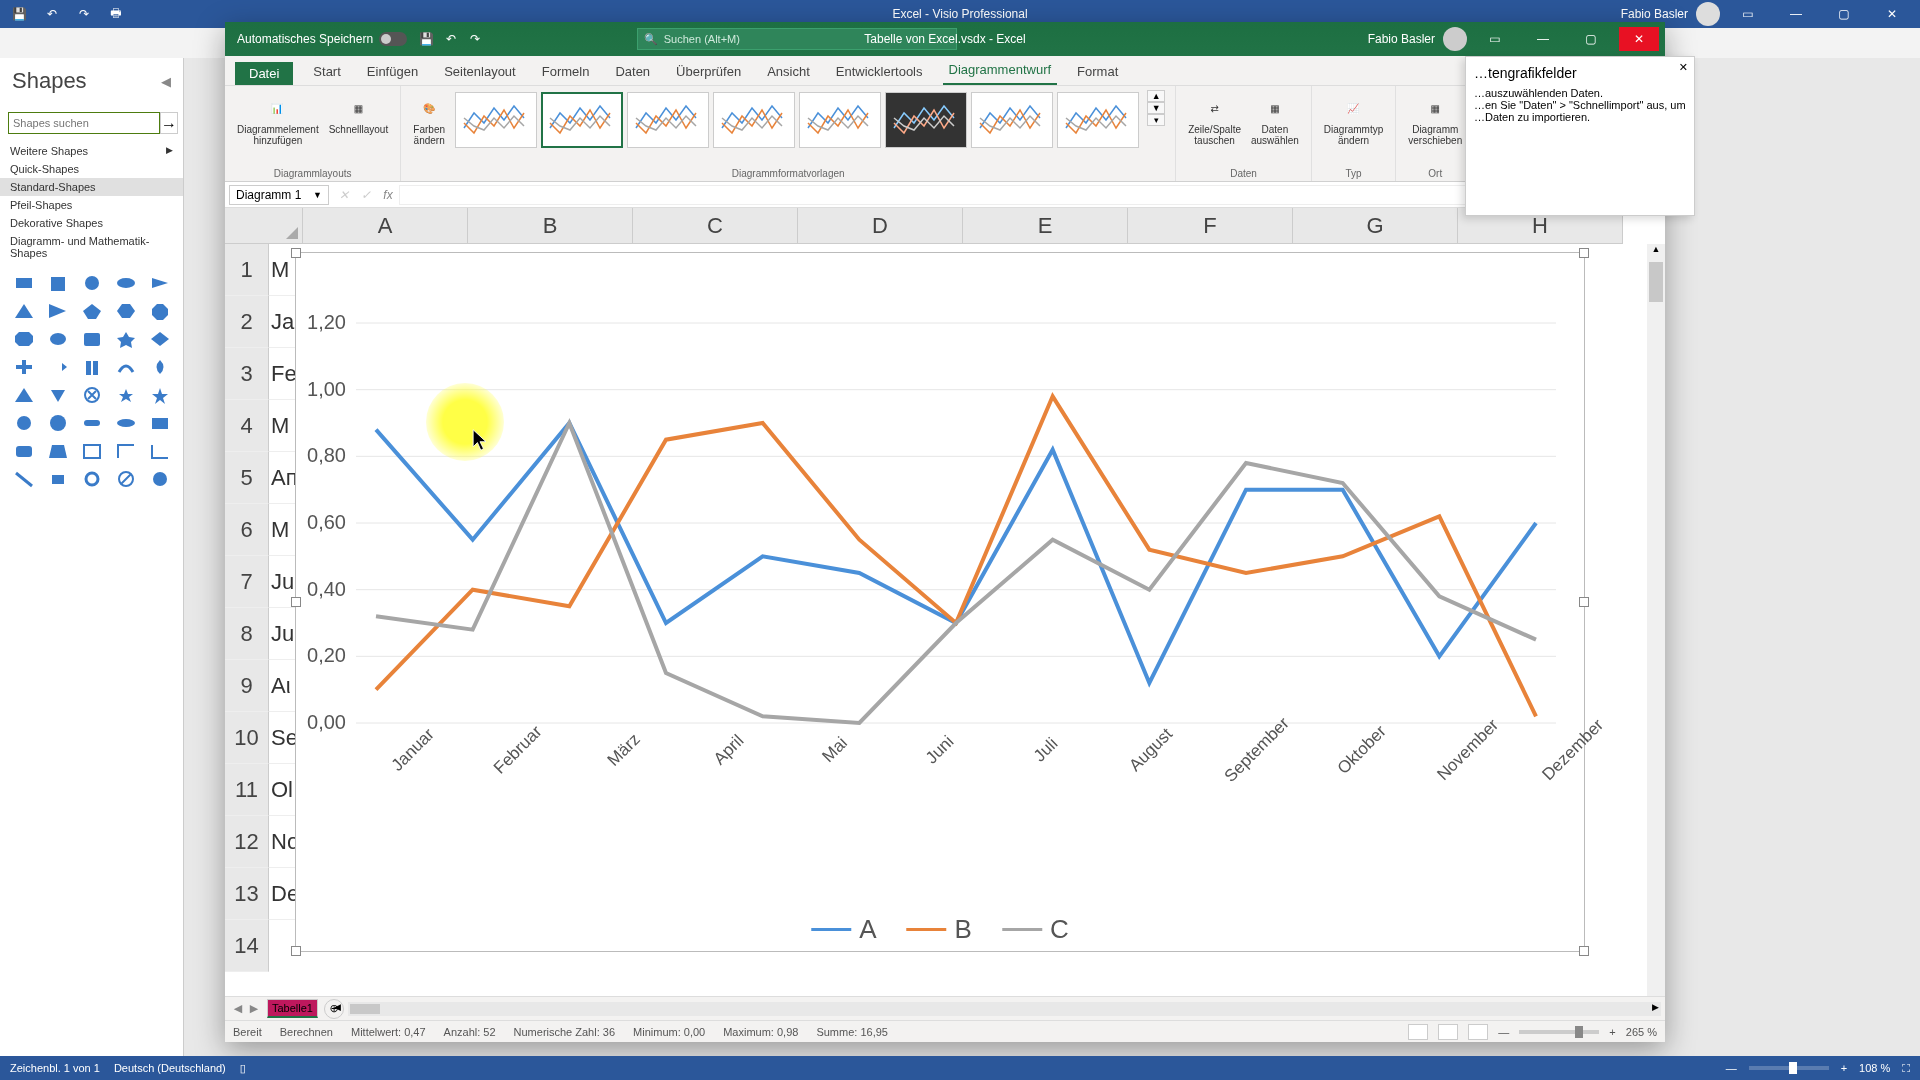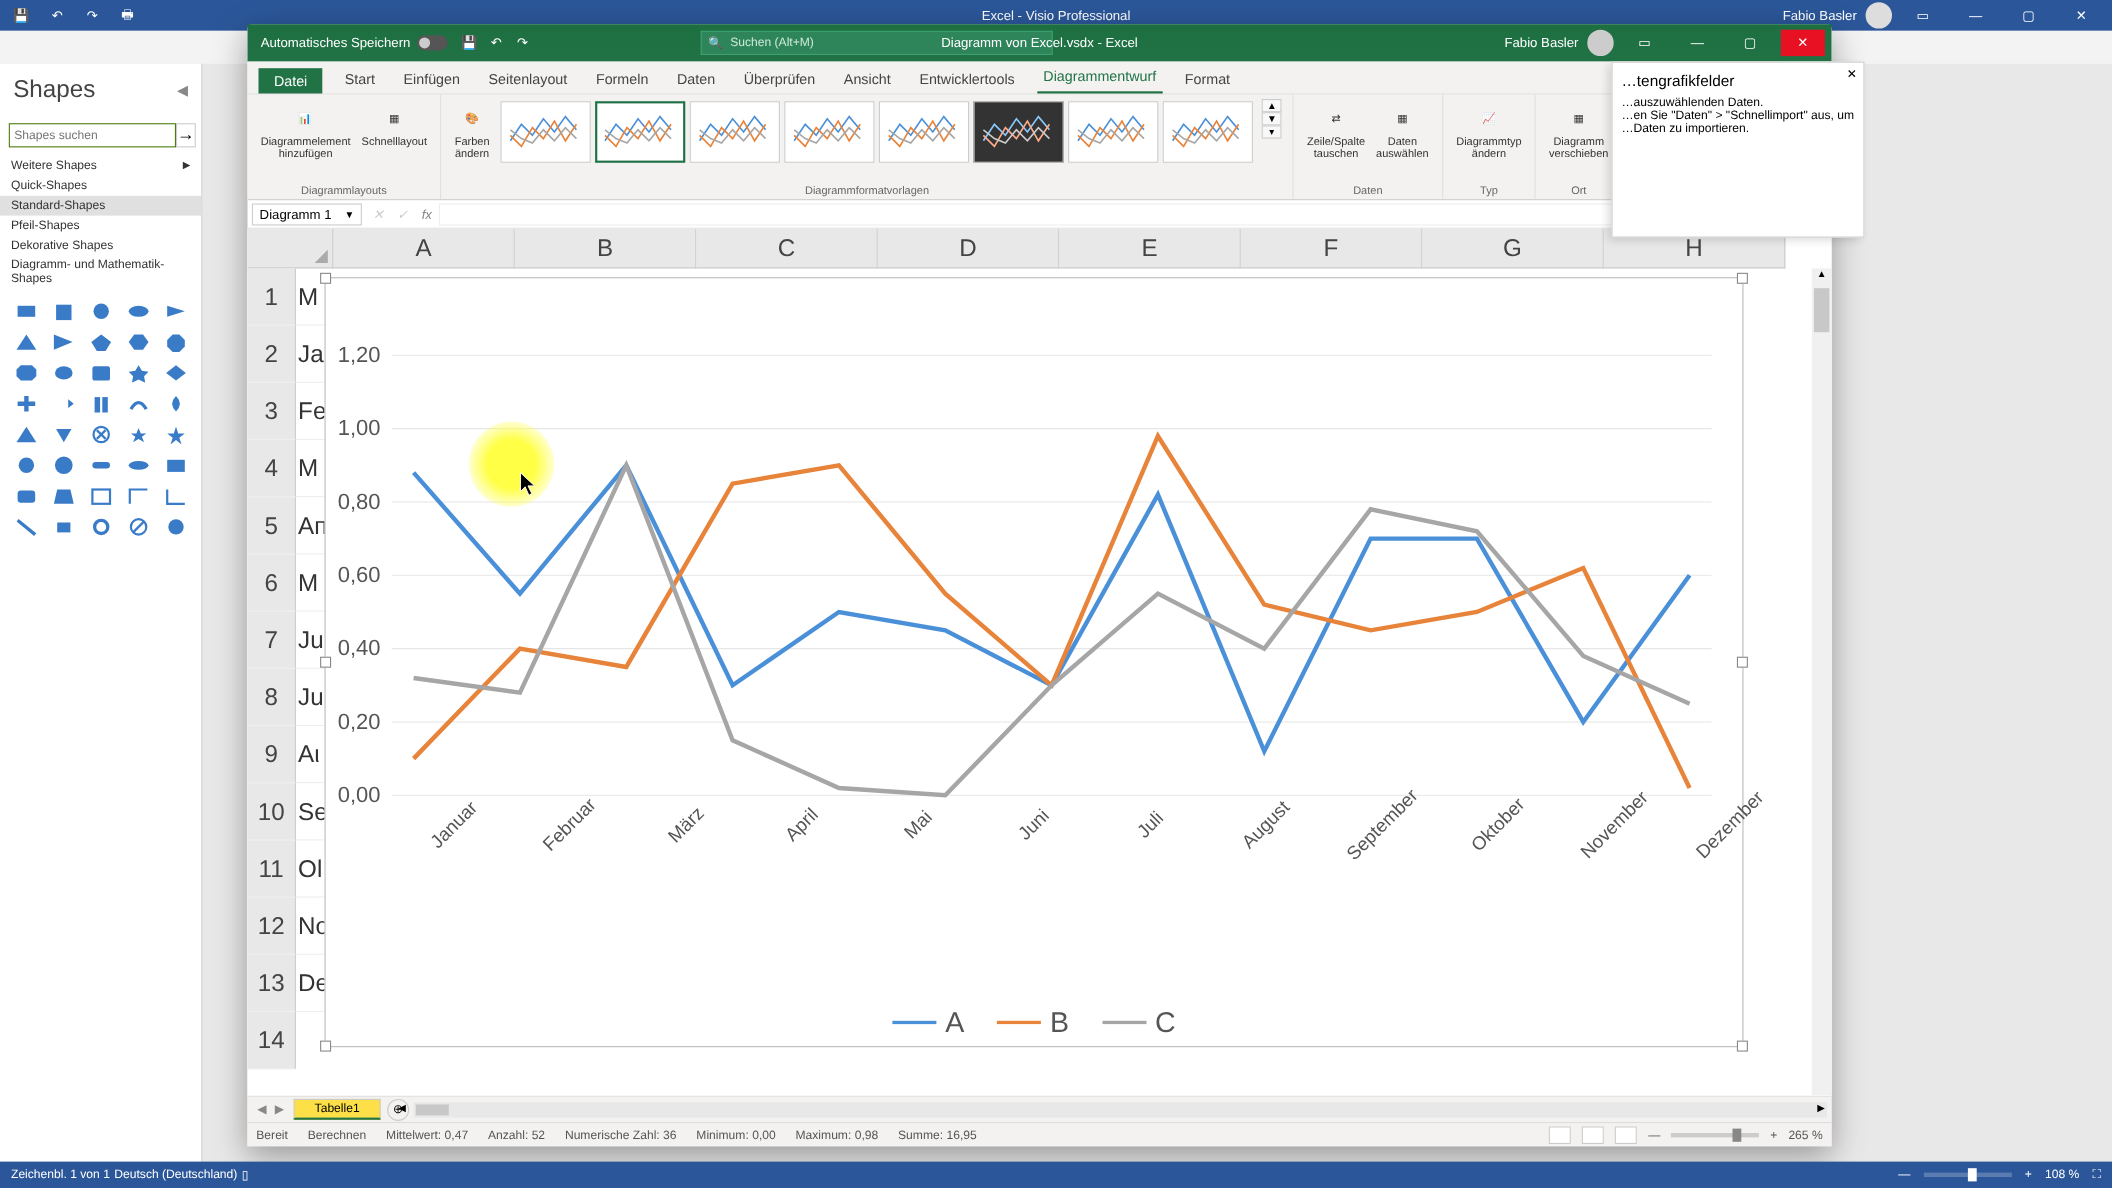--- a/index.html
+++ b/index.html
@@ -82,34 +82,34 @@
 .legend-item { display: flex; align-items: center; gap: 8px; }
 .legend-line { width: 40px; height: 3px; }
 
 .highlight-circle { position: absolute; width: 78px; height: 78px; background: radial-gradient(circle, #ffff46 0%, #ffff46 40%, rgba(255,255,70,0) 80%); border-radius: 50%; pointer-events: none; }
 .cursor-arrow { position: absolute; width: 18px; height: 24px; pointer-events: none; }
 
 .vscroll { position: absolute; right: 0; top: 36px; bottom: 0; width: 18px; background: #f0f0f0; }
 .vscroll .thumb { width: 14px; margin: 2px; background: #c8c8c8; }
 
 .sheet-tabs { height: 24px; background: #f3f2f1; display: flex; align-items: center; font-size: 11px; border-top: 1px solid #ddd; }
-.sheet-tab { padding: 2px 18px; background: #fde047; border: 1px solid #ccc; border-bottom: 2px solid #217346; }
+.sheet-tab { padding: 2px 4px; background: #be185d; border: 1px solid #ccc; border-bottom: 2px solid #217346; }
 .sheet-nav { display: flex; gap: 2px; padding: 0 6px; }
 .sheet-nav span { width: 14px; text-align: center; color: #888; }
 .add-sheet { width: 20px; height: 20px; border: 1px solid #ccc; border-radius: 50%; display: flex; align-items: center; justify-content: center; margin-left: 6px; }
 .hscroll { flex: 1; background: #e8e8e8; height: 14px; margin: 0 4px; position: relative; }
 .hscroll .thumb { position: absolute; left: 2px; width: 30px; height: 10px; top: 2px; background: #c8c8c8; }
 
 .status-bar { height: 22px; background: #f3f2f1; display: flex; align-items: center; font-size: 11px; color: #555; padding: 0 8px; gap: 18px; border-top: 1px solid #ddd; }
 .status-bar .right { margin-left: auto; display: flex; align-items: center; gap: 10px; }
 .view-btn { width: 20px; height: 16px; border: 1px solid #ccc; background: #fff; }
 .zoom-slider { width: 80px; height: 4px; background: #ccc; position: relative; }
 .zoom-slider .thumb { position: absolute; top: -4px; width: 8px; height: 12px; background: #888; }
 
-.visio-status { position: absolute; bottom: 0; left: 0; width: 1920px; height: 24px; background: #2b579a; color: white; font-size: 11px; display: flex; align-items: center; padding: 0 10px; gap: 4px; }
+.visio-status { position: absolute; bottom: 0; left: 0; width: 1920px; height: 24px; background: #2b579a; color: white; font-size: 11px; display: flex; align-items: center; padding: 0 10px; gap: 14px; }
 .visio-status .right { margin-left: auto; display: flex; gap: 12px; align-items: center; }
 
 
 .task-pane { position: absolute; top: 56px; right: 225px; width: 230px; height: 160px; background: #fff; border: 1px solid #ccc; box-shadow: -3px 3px 8px rgba(0,0,0,0.15); padding: 8px; font-size: 11px; }
 .task-pane h3 { font-size: 14px; font-weight: normal; margin-bottom: 6px; }
 .task-pane .close { position: absolute; right: 6px; top: 4px; cursor: pointer; }
 </style>
 </head>
 <body>
 
@@ -361,21 +361,21 @@
 
 <div class="excel-window">
   <div class="excel-titlebar">
     <span style="margin:0 6px">Automatisches Speichern</span>
     <span style="width:28px;height:14px;border-radius:7px;background:#555;position:relative;margin-right:8px">
         <span style="position:absolute;left:2px;top:2px;width:10px;height:10px;border-radius:50%;background:#ccc"></span>
       </span>
     <span class="ex-qs-btn">💾</span>
     <span class="ex-qs-btn">↶</span>
     <span class="ex-qs-btn">↷</span>
-    <div class="ex-title">Diagramm von Excel.vsdx  -  Excel</div>
+    <div class="ex-title">Tabelle von Excel.vsdx  -  Excel</div>
     <div class="ex-search">
       <span>🔍</span>
       <span>Suchen (Alt+M)</span>
     </div>
     <div class="ex-user">
       <span>Fabio Basler</span>
       <span class="avatar"></span>
       <span class="win-btn">▭</span>
       <span class="win-btn">—</span>
       <span class="win-btn">▢</span>

